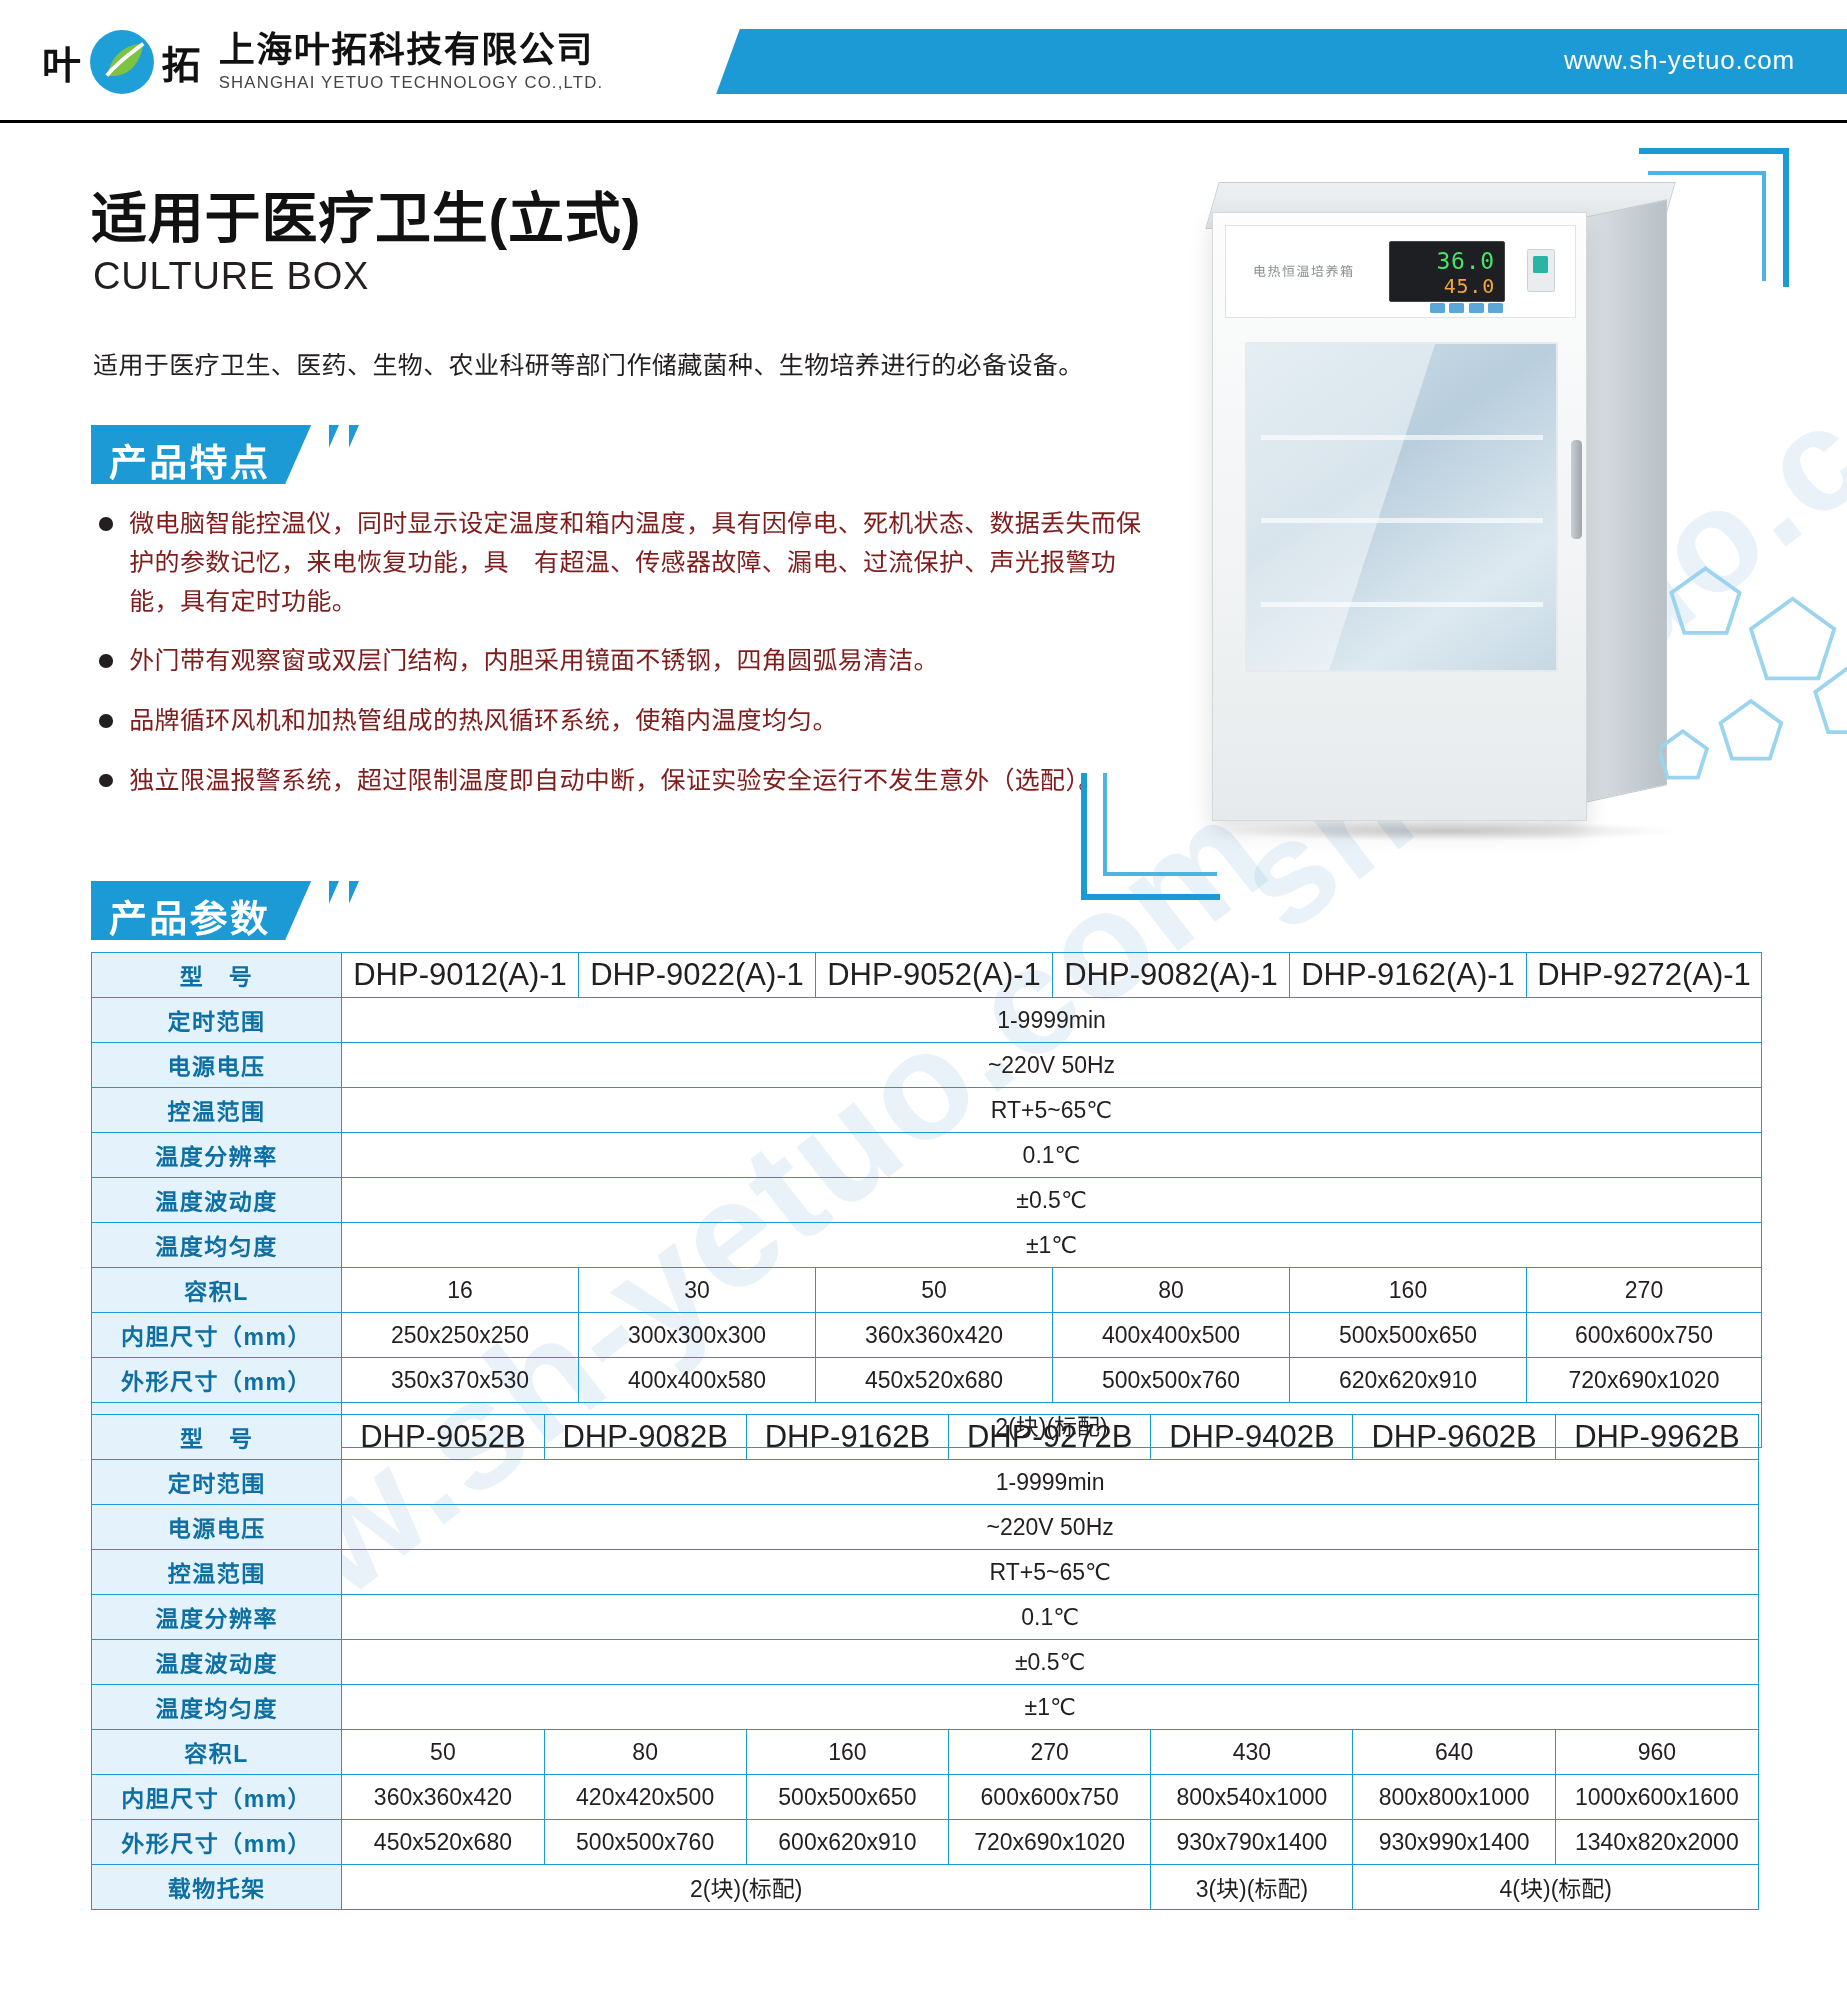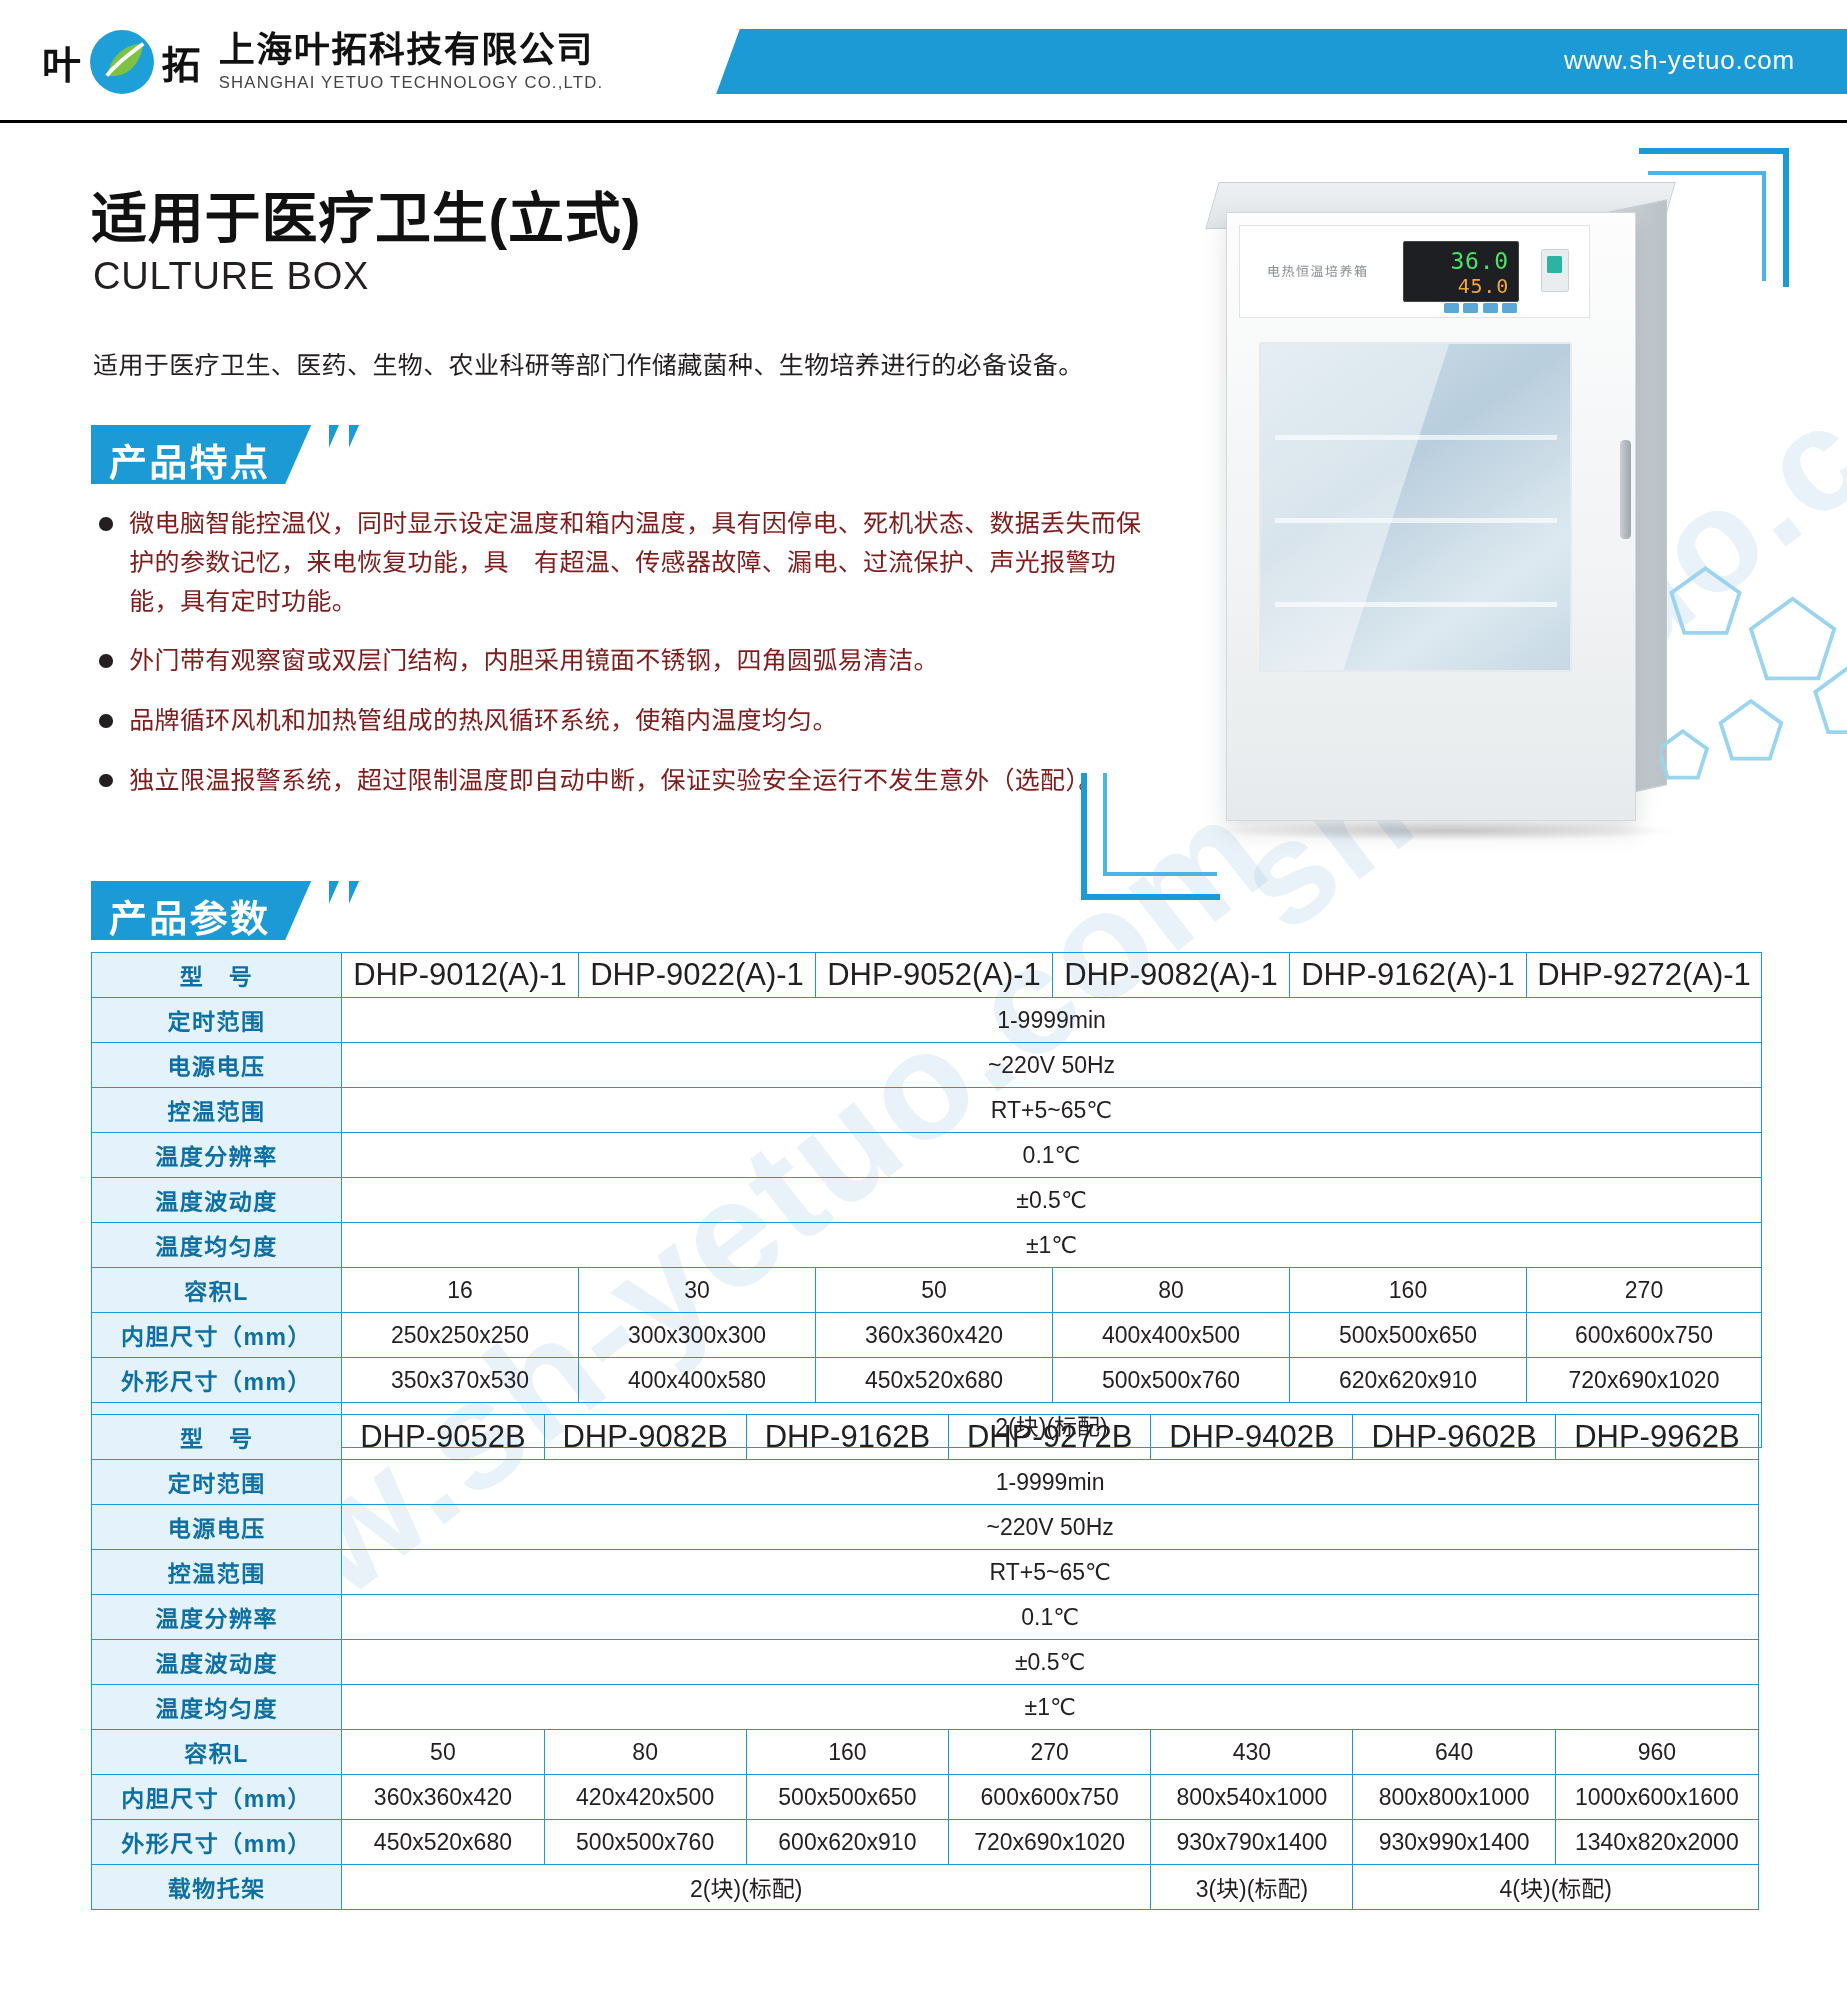--- a/index.html
+++ b/index.html
@@ -252,26 +252,25 @@
   .cab-side {
     position: absolute;
     top: 27px; left: 409px;
     width: 89px; height: 584px;
     background: linear-gradient(90deg,#dfe4e8,#b9c1c6);
     transform: skewY(-12deg);
     border: 0.8px solid #c2c9cd;
   }
   .cab-front {
     position: absolute;
-    top: 30px; left: 59px;
+    top: 30px; left: 45px;
     width: 373px; height: 607px;
     background: linear-gradient(180deg,#fdfdfd 0%,#f2f4f5 55%,#e7eaec 100%);
     border: 0.8px solid #d3d8db;
     box-shadow: 0 10.6px 23px rgba(0,0,0,0.12);
-    padding-left: 35px;
   }
   .cab-panel {
     position: absolute;
     top: 12px; left: 12px;
     width: 349px; height: 91px;
     background: #ffffff;
     border: 0.8px solid #e0e4e6;
   }
   .cab-panel-label {
     position: absolute;

